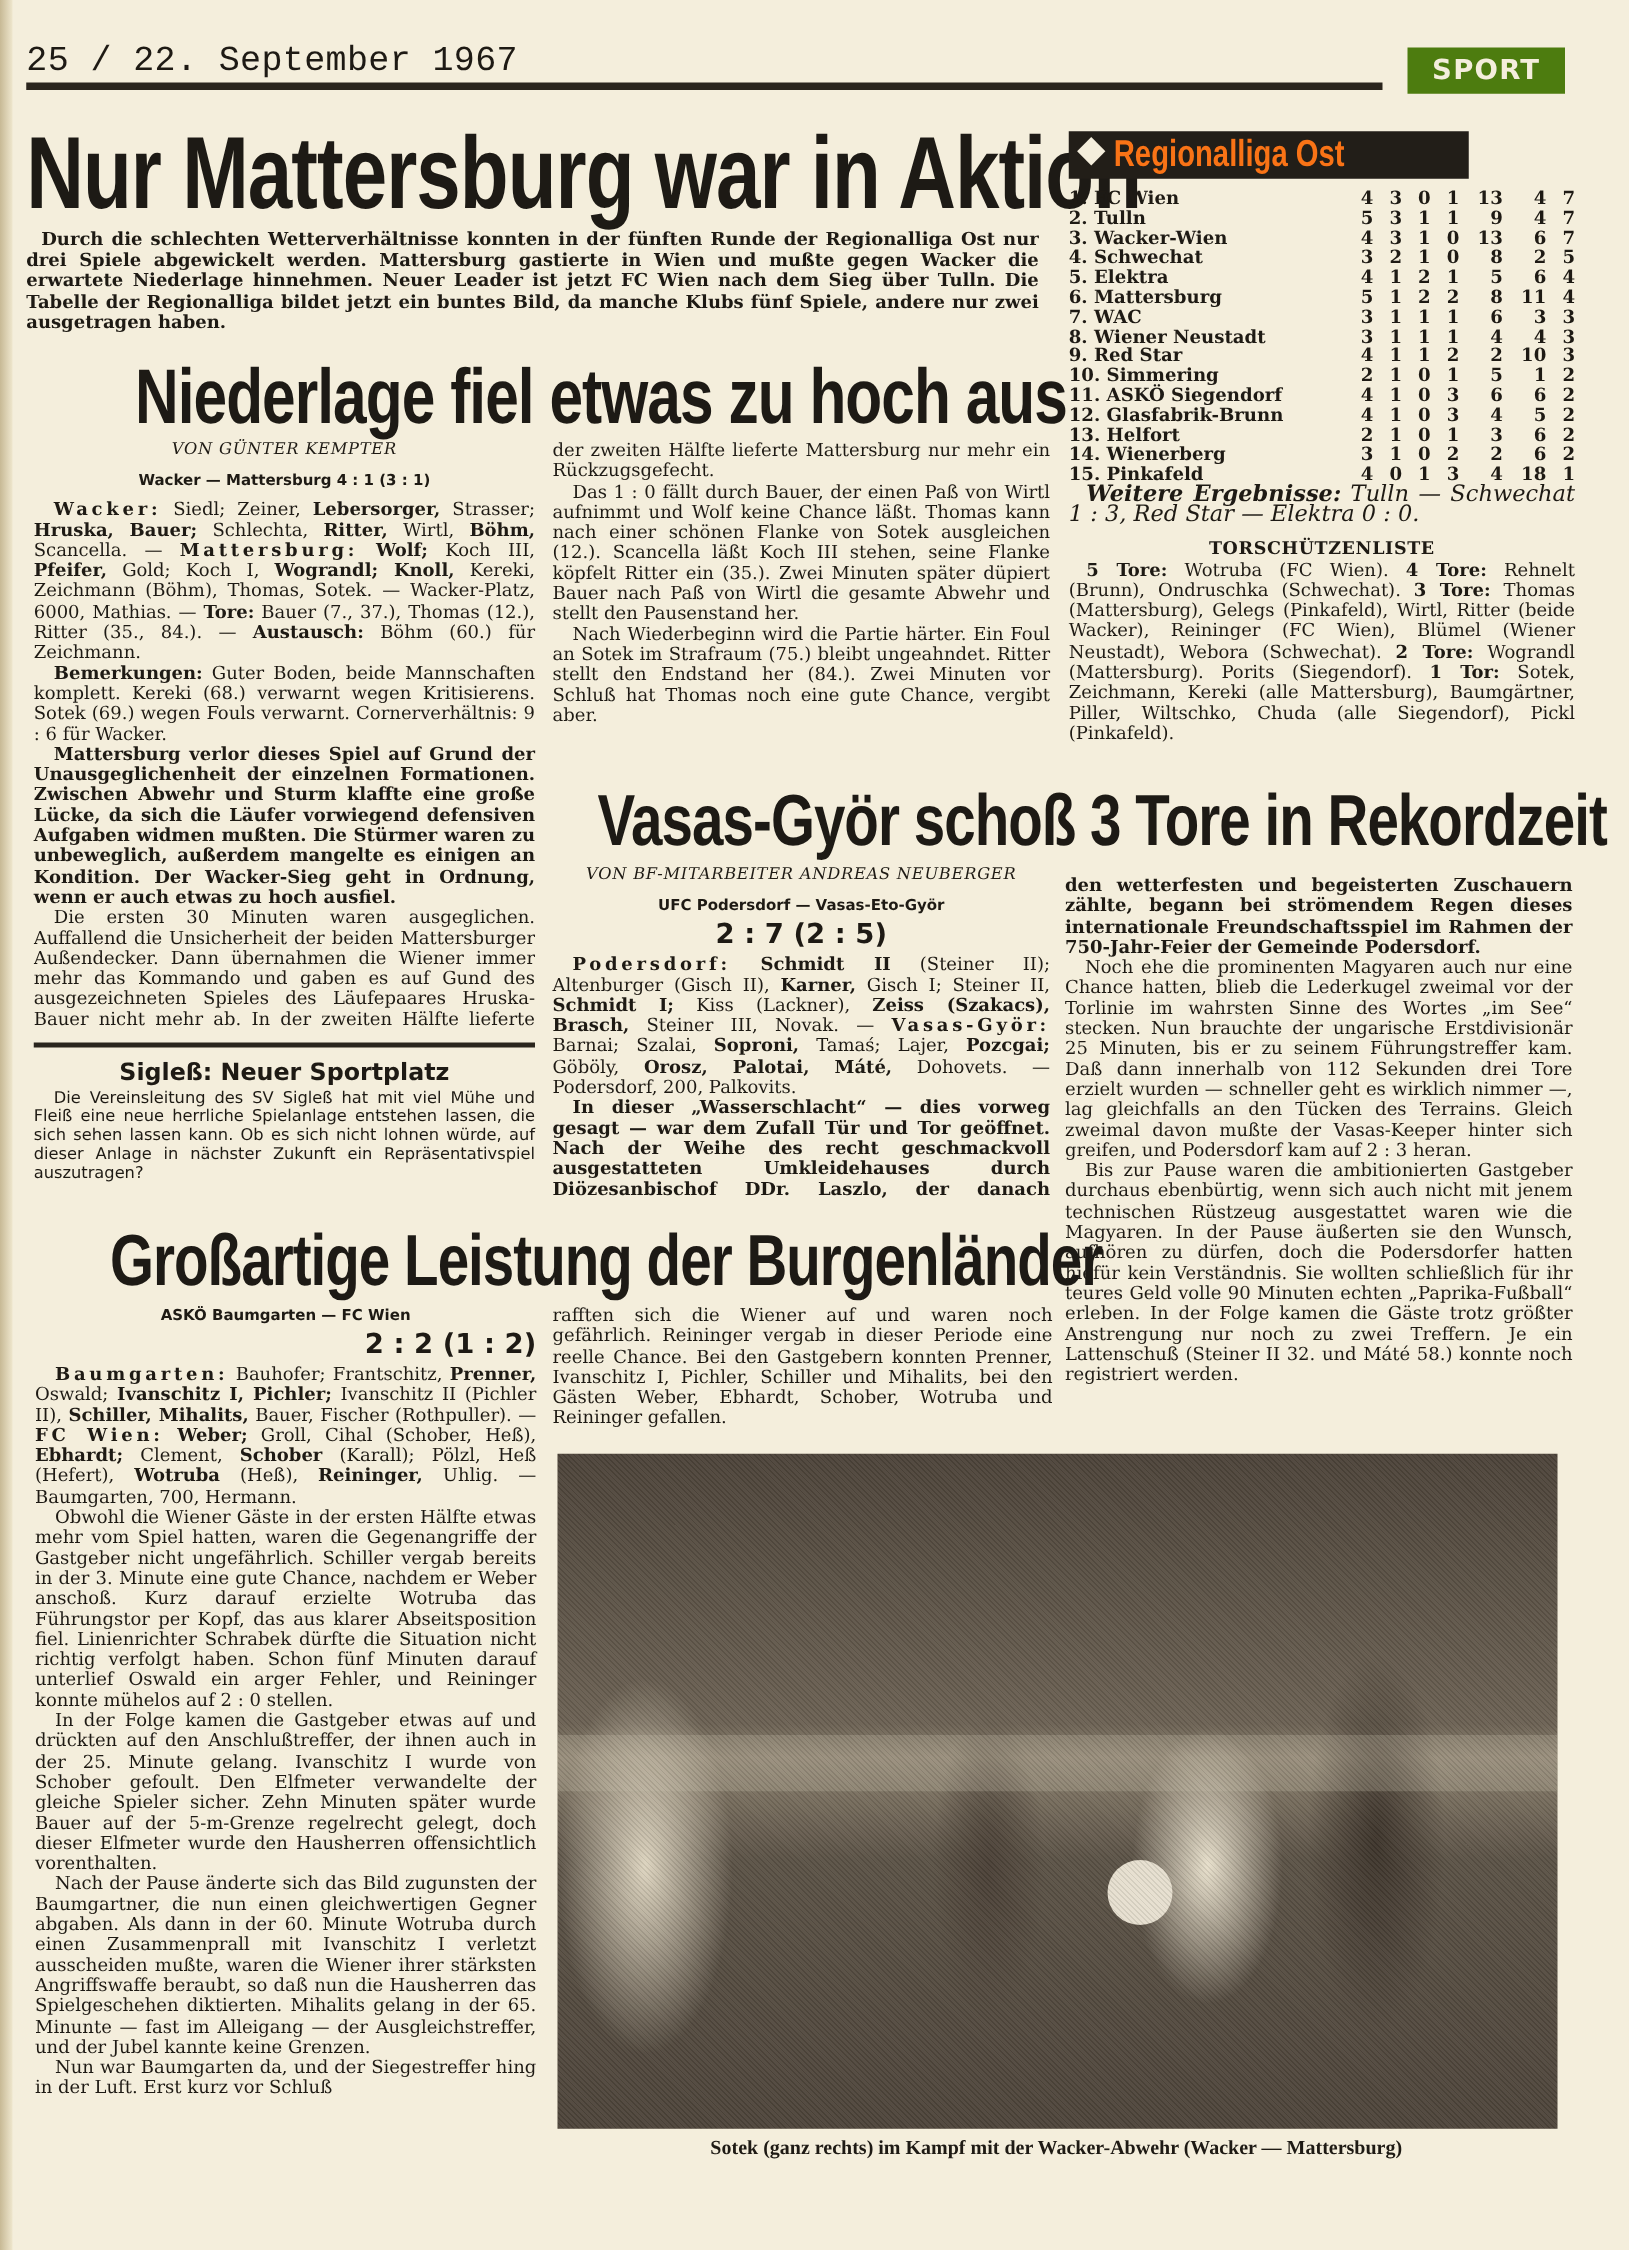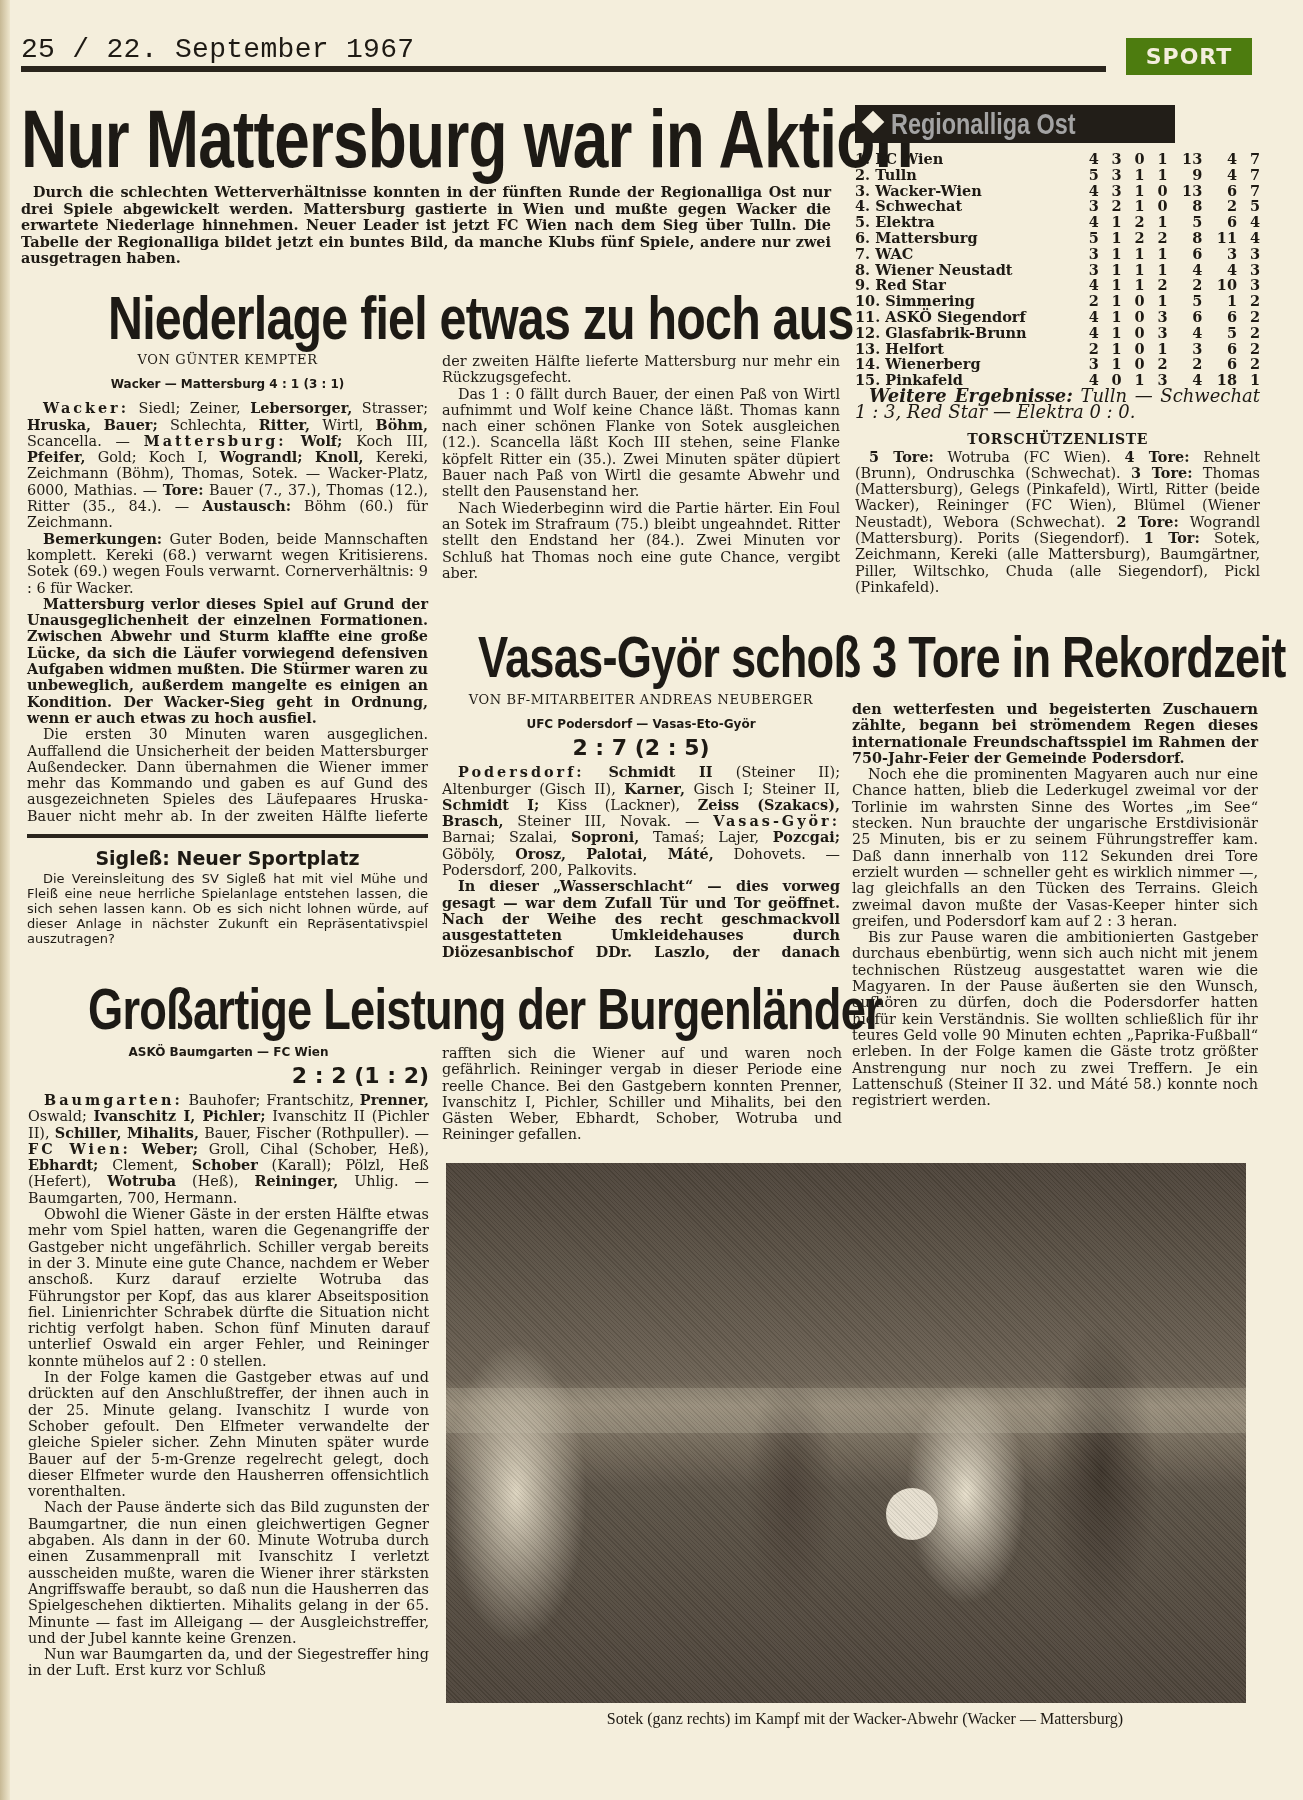--- a/index.html
+++ b/index.html
@@ -24,36 +24,36 @@
   .h-sub2 { position: absolute; left: 478px; top: 623px; font-size: 58px; transform: scaleX(0.78); }
   .h-sub3 { position: absolute; left: 88px; top: 975px; font-size: 58px; transform: scaleX(0.78); }
 
   .lead { position: absolute; left: 21px; top: 184px; width: 810px; font-size: 14.4px; font-weight: bold; line-height: 16.5px; text-align: justify; text-indent: 12px; }
 
   .col { position: absolute; font-size: 14.4px; line-height: 16.3px; text-align: justify; hyphens: manual; }
   .col p { text-indent: 16px; }
   .col p.noindent { text-indent: 0; }
   .b { font-weight: bold; }
   .spaced { letter-spacing: 3px; font-weight: bold; }
-  .byline { font-family: "DejaVu Serif", serif; font-size: 13px; letter-spacing: 0.6px; text-align: center; margin-bottom: 4px; }
+  .byline { font-family: "DejaVu Serif", serif; font-size: 13px; letter-spacing: 0.6px; text-align: center; margin-bottom: 4px; font-style: italic; }
   .matchline { font-family: "DejaVu Sans", sans-serif; font-weight: bold; font-size: 12px; text-align: center; line-height: 24px; margin-bottom: 4px; }
 
   .c1 { left: 27px; top: 352px; width: 401px; }
   .c2 { left: 442px; top: 353px; width: 398px; }
   .c3 { left: 442px; top: 692px; width: 398px; }
   .c4 { left: 852px; top: 701px; width: 406px; }
   .c5 { left: 28px; top: 1040px; width: 401px; }
   .c6 { left: 442px; top: 1045px; width: 400px; }
 
   .rule-thick { height: 4px; background: #2a251d; margin: 10px 0 12px 0; }
   .sub-head { font-family: "DejaVu Sans", sans-serif; font-weight: bold; font-size: 19px; text-align: center; margin-bottom: 4px; }
 
   
   .league { position: absolute; left: 855px; top: 105px; width: 405px; }
-  .league-title { width: 320px; height: 38px; background: #221e18; color: #a3a3a3; font-family: "Liberation Sans", sans-serif; font-weight: bold; font-size: 30px; line-height: 38px; padding-left: 10px; white-space: nowrap; overflow: hidden; }
+  .league-title { width: 320px; height: 38px; background: #221e18; color: #f97316; font-family: "Liberation Sans", sans-serif; font-weight: bold; font-size: 30px; line-height: 38px; padding-left: 10px; white-space: nowrap; overflow: hidden; }
   .league-title .diamond { display: inline-block; width: 16px; height: 16px; background: #f4eedc; transform: rotate(45deg); margin-right: 10px; vertical-align: 4px; }
   .league-title .title-text { display: inline-block; transform: scaleX(0.78); transform-origin: left center; }
   table.standings { border-collapse: collapse; margin-top: 8px; width: 405px; font-size: 14.5px; font-weight: bold; }
   table.standings td { padding: 0; line-height: 15.8px; height: 15.8px; }
   table.standings td.team { width: 225px; text-align: left; white-space: nowrap; }
   table.standings td.num { text-align: right; width: 24px; }
   table.standings td.num.wide { width: 36px; }
   .league-extra { font-size: 18px; line-height: 16.3px; text-indent: 14px; text-align: justify; font-style: italic; }
   .scorers-title { text-align: center; font-weight: bold; font-size: 14px; letter-spacing: 0.5px; margin-top: 10px; margin-bottom: 2px; }
   .scorers { font-size: 14.4px; line-height: 16.3px; text-align: justify; text-indent: 14px; }
@@ -62,21 +62,21 @@
   .photo { position: absolute; left: 446px; top: 1163px; width: 800px; height: 540px; background:
       radial-gradient(ellipse 60px 110px at 520px 330px, #e8e0cc 0%, rgba(232,224,204,0) 100%),
       radial-gradient(ellipse 70px 150px at 70px 330px, #ddd4bf 0%, rgba(221,212,191,0) 100%),
       radial-gradient(ellipse 45px 120px at 345px 330px, #4a4036 0%, rgba(74,64,54,0) 100%),
       radial-gradient(ellipse 55px 150px at 655px 310px, #3d342b 0%, rgba(61,52,43,0) 100%),
       linear-gradient(180deg, #4c4339 0%, #6b6153 40%, #8a7f6d 45%, #5b5246 60%, #4d443a 100%);
     overflow: hidden; }
   .photo::after { content: ""; position: absolute; inset: 0; background: repeating-linear-gradient(45deg, rgba(0,0,0,0.08) 0 1px, rgba(255,255,255,0.04) 1px 3px); }
   .photo .ball { position: absolute; left: 440px; top: 325px; width: 52px; height: 52px; border-radius: 50%; background: #e6dfcf; }
   .photo .banner { position: absolute; left: 0; top: 225px; width: 800px; height: 45px; background: rgba(200,190,170,0.25); }
-  .caption { position: absolute; left: 460px; top: 1710px; width: 810px; text-align: center; font-family: "Liberation Serif", serif; font-weight: normal; font-size: 16px; }
+  .caption { position: absolute; left: 440px; top: 1710px; width: 810px; text-align: center; font-family: "Liberation Serif", serif; font-weight: bold; font-size: 16px; }
 </style>
 </head>
 <body>
 
 <div class="page">
   <div class="binding"></div>
 
   <div class="header-date">25  /  22. September 1967</div>
   <div class="header-rule"></div>
   <div class="sport-badge">SPORT</div>

